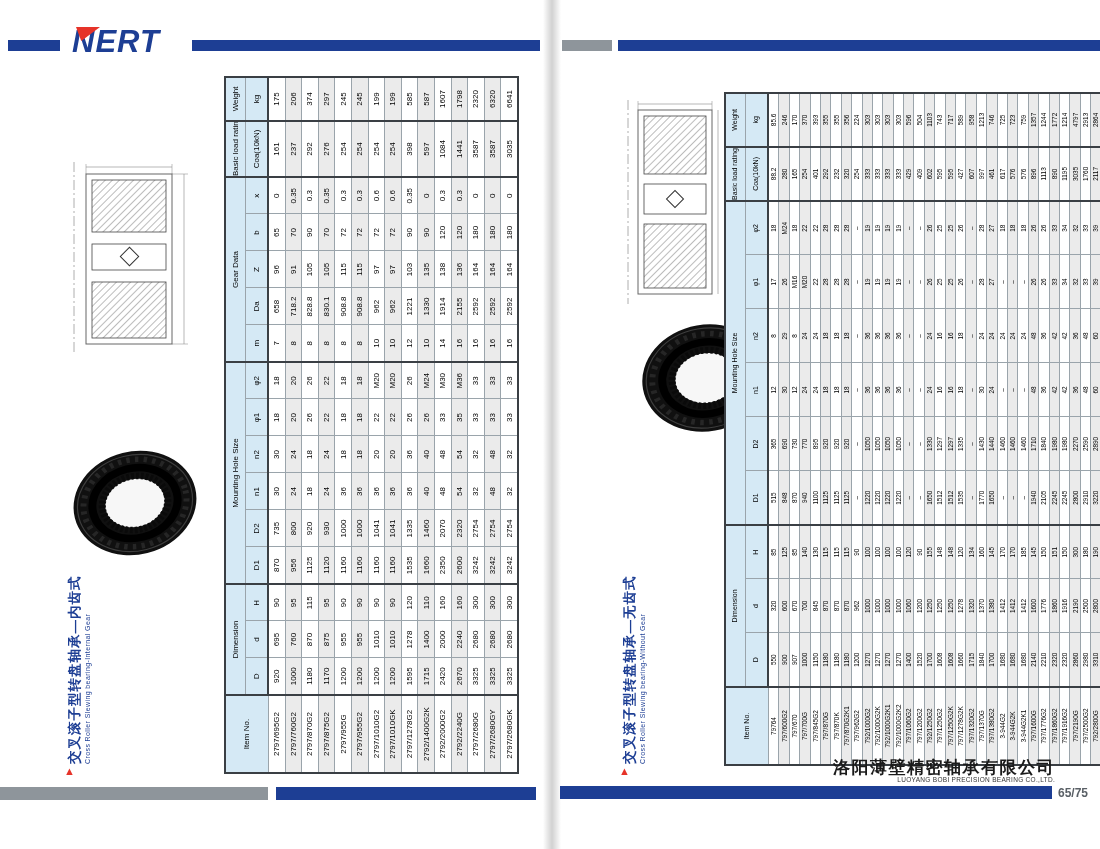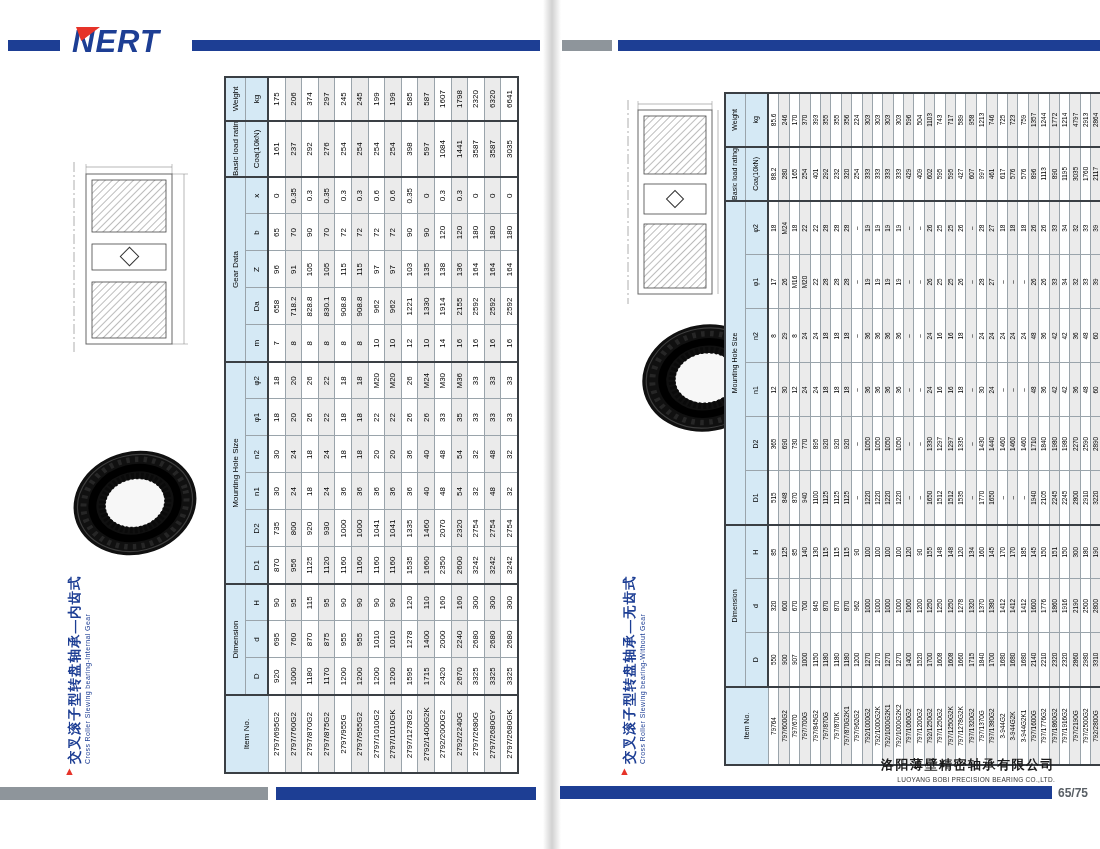--- a/index.html
+++ b/index.html
@@ -36,21 +36,21 @@
   #right-table thead tr:nth-child(2){height:23px;}
   
   .vwrap{position:absolute;width:18px;height:252px;}
   .vwrap span{position:absolute;left:0;top:0;display:inline-block;white-space:nowrap;
     transform:rotate(-90deg) translateX(-252px);transform-origin:top left;}
   .vcn span{font-size:13.5px;font-weight:bold;color:#1d3e94;letter-spacing:1px;}
   .ven span{font-size:7px;color:#1d3e94;letter-spacing:0.4px;}
   .tri-marker{position:absolute;color:#e63329;font-size:11px;line-height:11px;}
   
   #company-cn{position:absolute;left:800px;top:756px;width:255px;text-align:right;
-    font-size:13px;font-weight:bold;color:#1a1a1a;letter-spacing:1.5px;}
+    font-size:17px;font-weight:bold;color:#1a1a1a;letter-spacing:1.5px;}
   #company-en{position:absolute;left:800px;top:776px;width:255px;text-align:right;
     font-size:6.5px;color:#333;letter-spacing:0.3px;}
   #page-no{position:absolute;left:1058px;top:786px;font-size:12px;font-weight:bold;color:#5a6066;}
   .drawing,.photo{position:absolute;}
 </style>
 </head>
 <body>
 
 <div id="sheet">
 

